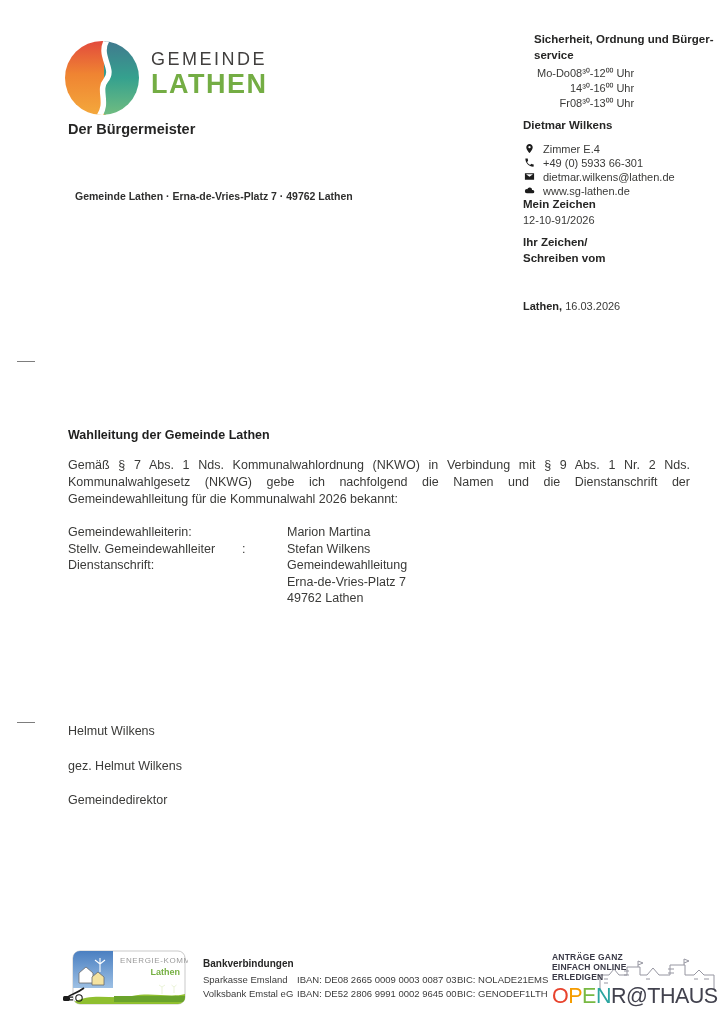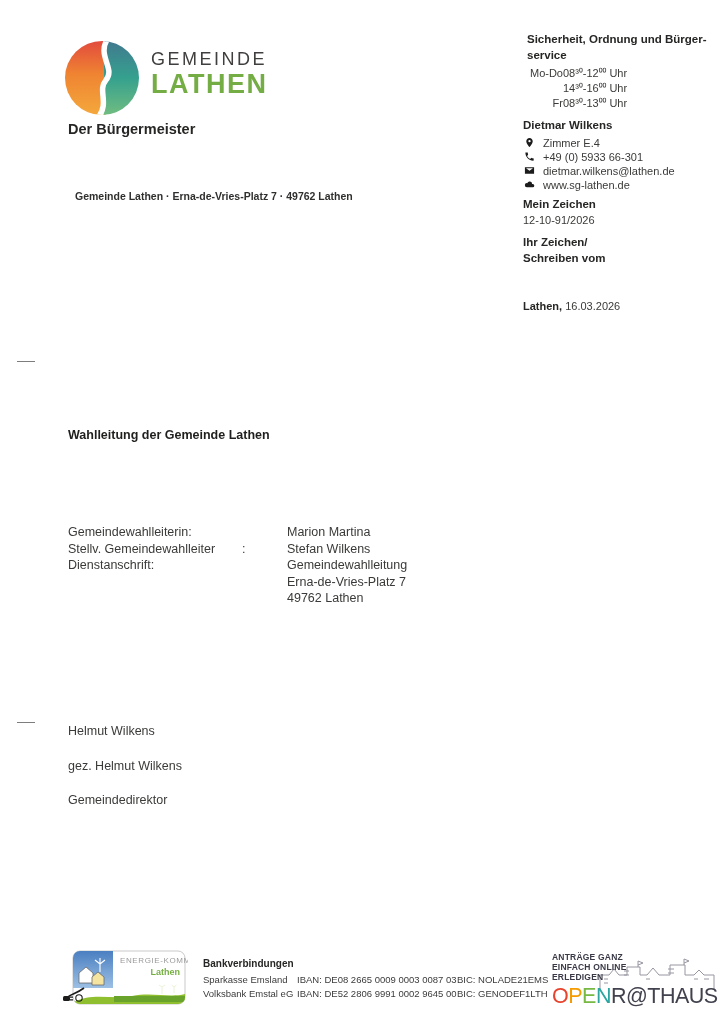--- a/index.html
+++ b/index.html
@@ -12,27 +12,27 @@
   .logo-circle { width:76px; height:76px; }
   .wordmark { margin-left:11px; padding-top:10px; line-height:1; }
   .wordmark .l1 { display:block; font-size:18px; letter-spacing:2.5px; color:#413f3e; font-weight:500; }
   .wordmark .l2 { display:block; font-size:27px; letter-spacing:1.5px; color:#74ad44; font-weight:800; margin-top:3px; }
   .role-title { position:absolute; left:68px; top:121px; font-size:14.5px; font-weight:700; color:#262625; }
   .sender-line { position:absolute; left:75px; top:190px; font-size:10.5px; font-weight:700; color:#2f2f2e; }
 
   
   .info-col { position:absolute; left:523px; top:32px; width:190px; font-size:11px; color:#3a3a38; }
   .blk-title { font-weight:700; color:#262625; font-size:11.5px; line-height:1.35; }
-  .office { position:absolute; top:0; left:4px; width:190px; }
+  .office { position:absolute; top:0; left:11px; width:190px; }
   .hours { margin-top:3px; }
   .hours-row { display:flex; line-height:1.38; }
   .hours-day { width:36px; text-align:right; }
   .hours-time { }
   .contact { position:absolute; top:86px; left:0; width:190px; }
-  .contact-rows { margin-top:2px; }
+  .contact-rows { margin-top:8px; }
   .c-row { display:flex; align-items:center; height:14px; }
   .c-row .ico { width:12px; height:12px; margin-right:8px; flex:0 0 12px; display:flex; align-items:center; justify-content:center; }
   .c-row .ico svg { width:11px; height:11px; fill:#1c1c1c; }
   .zeichen1 { position:absolute; top:165px; left:0; }
   .zeichen1 .val { font-size:11px; font-weight:400; margin-top:1px; }
   .zeichen2 { position:absolute; top:203px; left:0; line-height:1.35; }
   .place-date { position:absolute; top:268px; left:0; font-size:11px; }
   .place-date b { color:#262625; }
 
   
@@ -171,20 +171,21 @@
 
     <div class="place-date">
       <b>Lathen,</b><span> 16.03.2026</span>
     </div>
   </div>
 
   <div class="fold m1"></div>
   <div class="fold m2"></div>
 
   <div class="subheading">Wahlleitung der Gemeinde Lathen</div>
+  <div class="paragraph">Gemäß § 7 Abs. 1 Nds. Kommunalwahlordnung (NKWO) in Verbindung mit § 9 Abs. 1 Nr. 2 Nds. Kommunalwahlgesetz (NKWG) gebe ich nachfolgend die Namen und die Dienstanschrift der Gemeindewahlleitung für die Kommunalwahl 2026 bekannt:</div>
 
   <div class="role-table">
     <span>Gemeindewahlleiterin:</span>
     <span></span>
     <span>Marion Martina</span>
 
     <span>Stellv. Gemeindewahlleiter</span>
     <span>:</span>
     <span>Stefan Wilkens</span>
 

